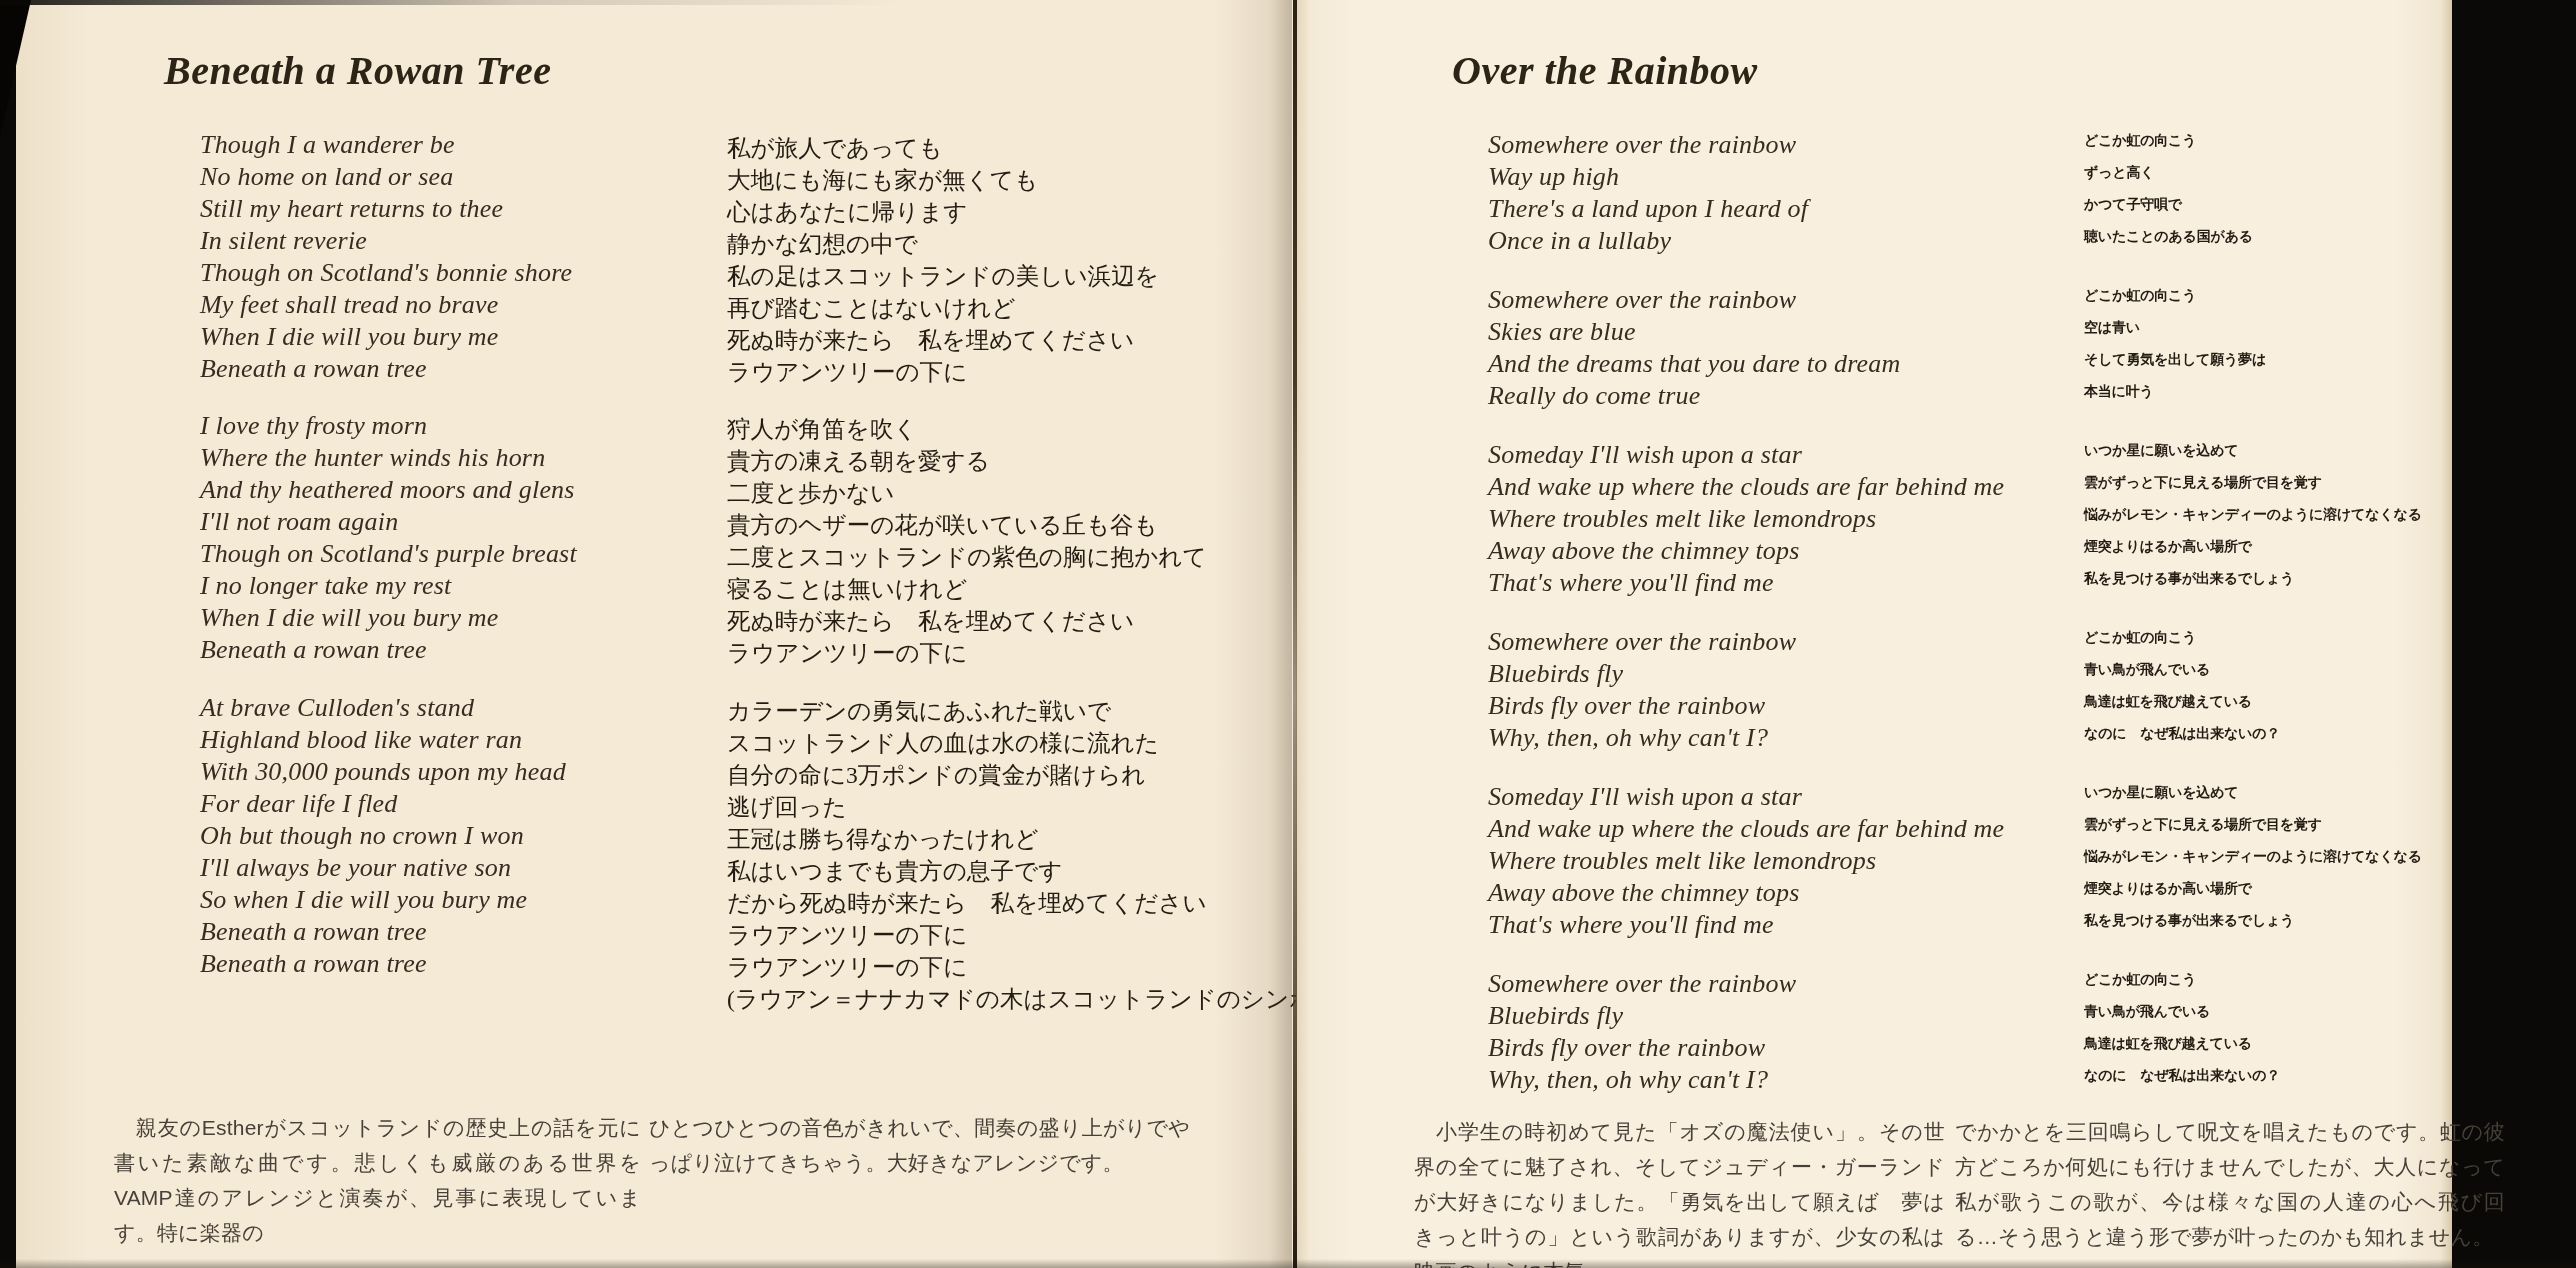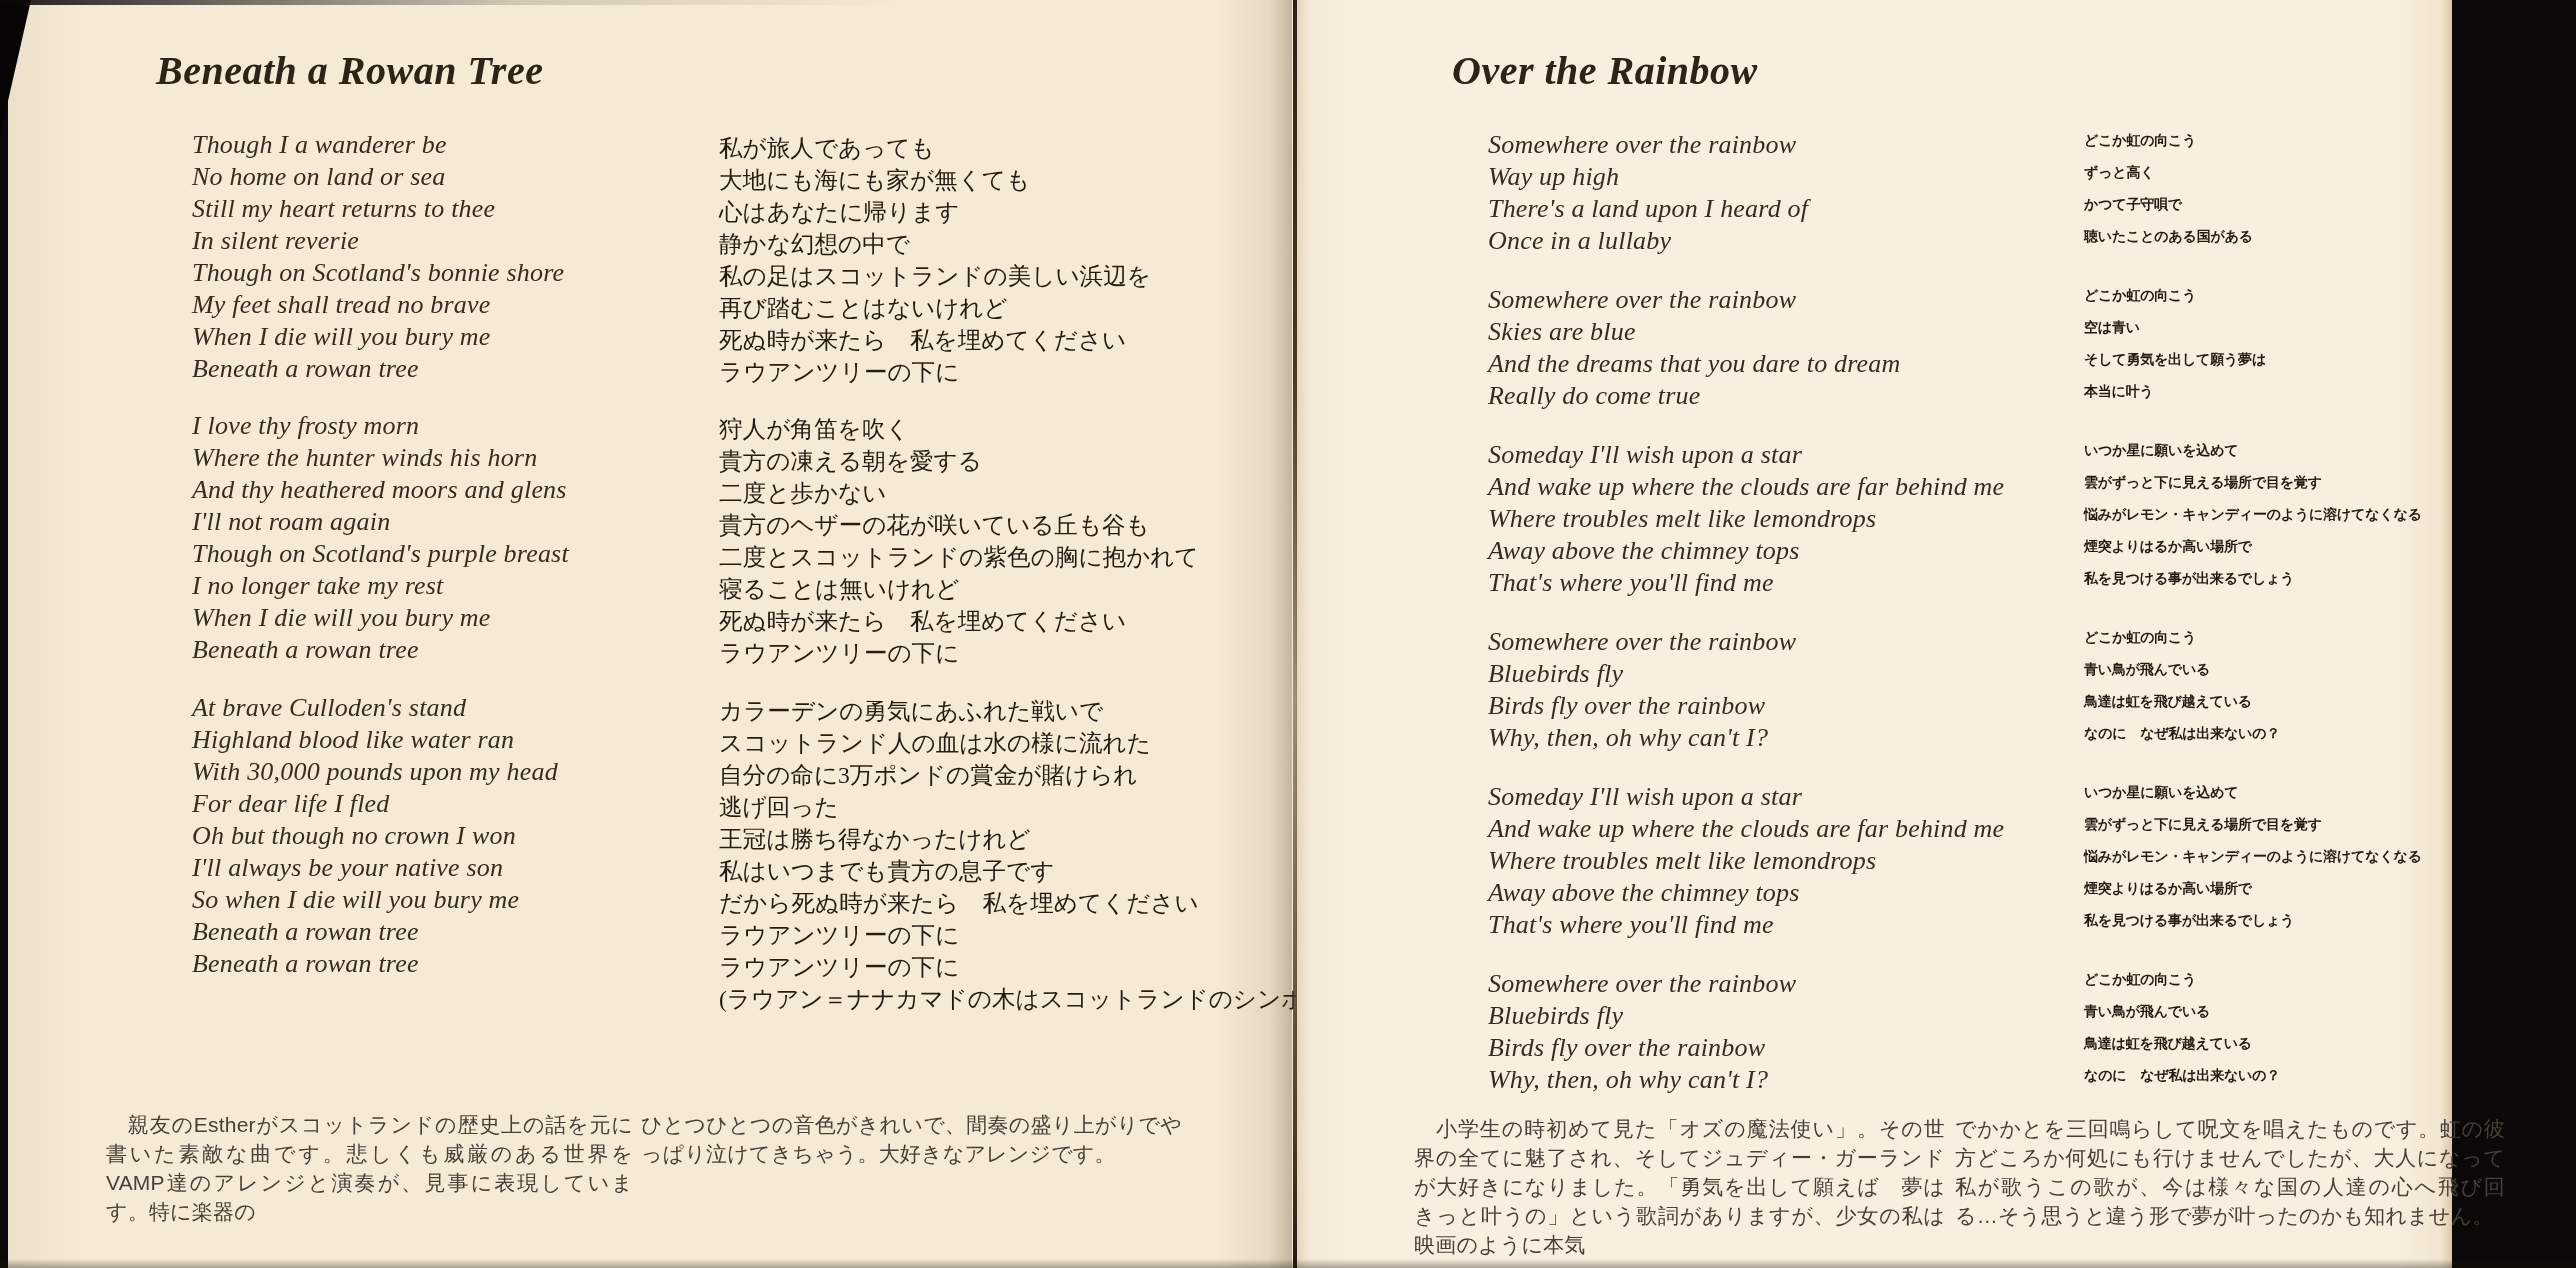--- a/index.html
+++ b/index.html
@@ -3,21 +3,21 @@
 <meta charset="utf-8">
 <style>
   html,body { margin:0; padding:0; background:#0b0907; }
   .spread {
     position:relative; width:2576px; height:1268px; overflow:hidden;
     background:#0b0907;
     font-family:"Liberation Serif","DejaVu Serif",serif;
   }
   .page { position:absolute; top:0; height:1268px; }
   .page.left {
-    left:8px; width:1528px;
+    left:16px; width:1528px;
     background:linear-gradient(90deg,#ece0c9 0%,#f5ead6 5%,#f5ead6 86%,#eadcc2 96%,#d3c3a4 99.6%,#8a7450 100%);
   }
   .page.right {
     left:1296px; width:1156px;
     background:linear-gradient(90deg,#e3d5b9 0%,#f3e9d6 1.2%,#f8efdf 5%,#f8efdf 95%,#f0e5d0 99%,#d8c9ac 100%);
   }
   .fold {
     position:absolute; top:0; left:1293px; width:3.6px; height:1268px;
     background:linear-gradient(180deg,#2c2214,#4a3a25 30%,#33271775 55%,#4a3a25 90%,#241b10);
     filter:blur(0.5px);
@@ -59,21 +59,21 @@
     position:absolute; top:1.8px; color:#241c12;
     font-family:"Liberation Serif","DejaVu Serif",serif;
   }
   .page.left  .ja { left:563px; font-size:23.6px; }
   .page.right .ja { left:632px; font-size:14px; letter-spacing:-0.2px;font-weight:bold; }
   .notes { position:absolute; width:100%; }
   .page.left  .notes { top:1110px; }
   .page.right .notes { top:1114px; }
   .note-col {
     position:absolute; top:0; font-family:"Liberation Sans","DejaVu Sans",sans-serif;
-    font-size:21px; line-height:29px; color:#46holder;
+    font-size:21px; line-height:35px; color:#46holder;
     color:#474038; text-align:justify; letter-spacing:0.2px;
   }
   .page.left  .col0 { left:98px; width:527px; }
   .page.left  .col1 { left:633px; width:541px; }
   .page.right .col0 { left:118px; width:531px; }
   .page.right .col1 { left:659px; width:550px; }
 </style>
 </head>
 <body>
 

